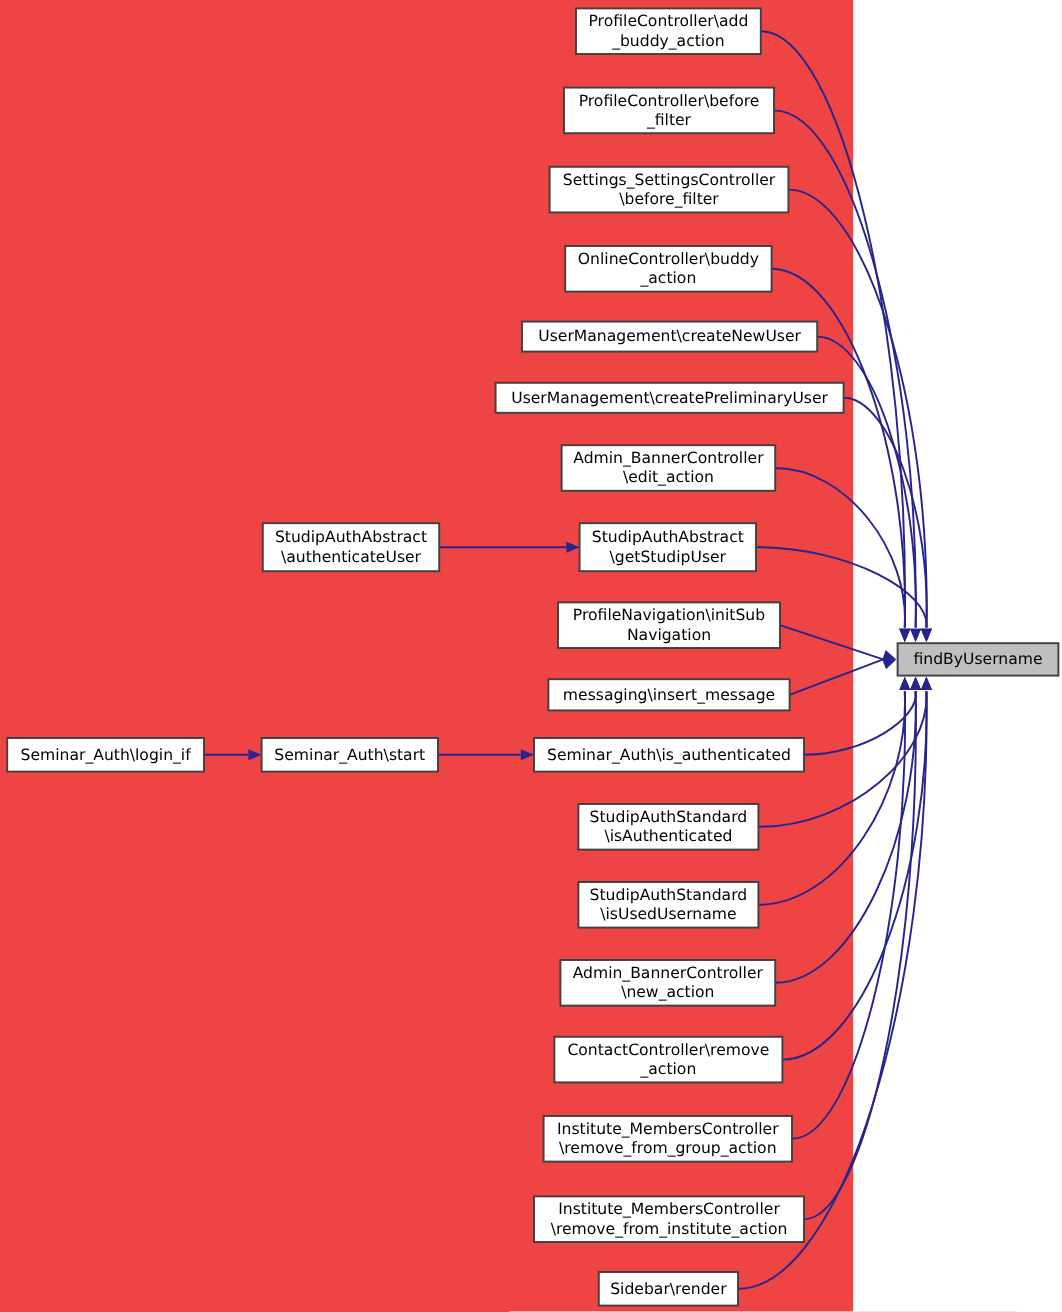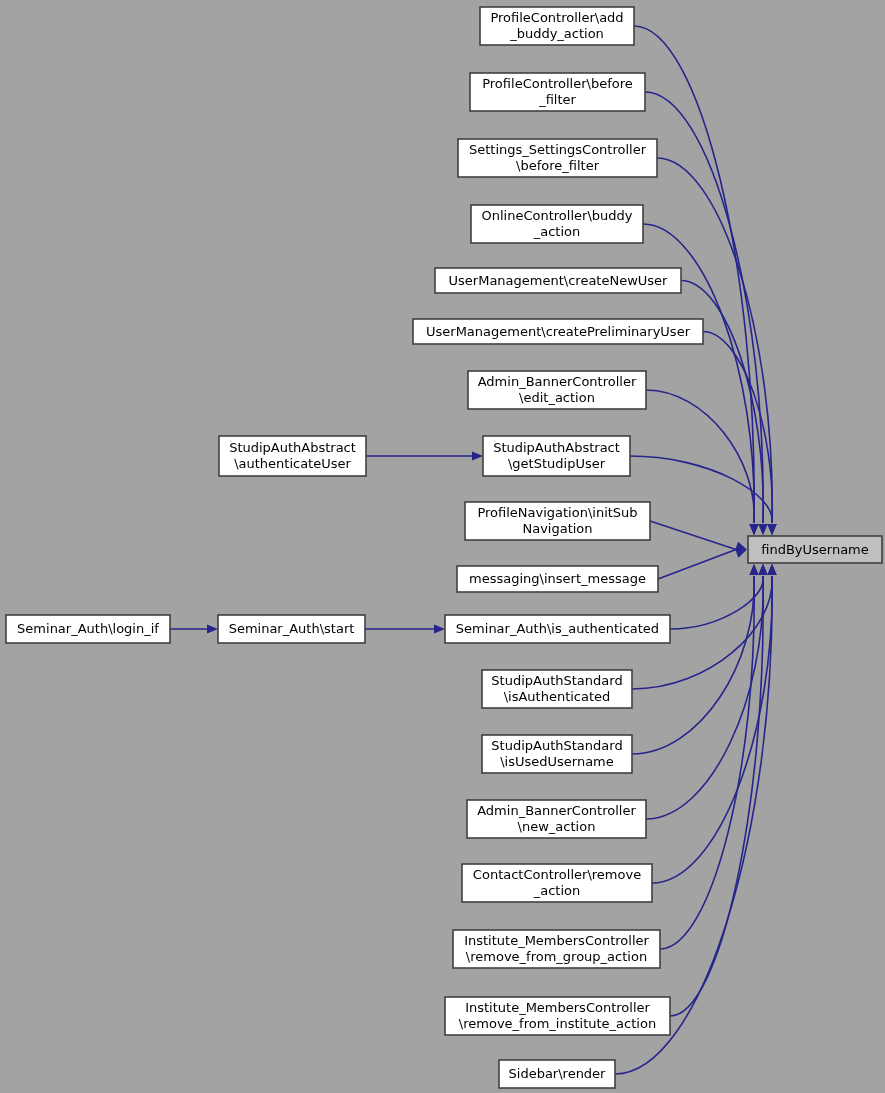--- a/index.html
+++ b/index.html
@@ -2,23 +2,23 @@
 <html><head>
 <meta charset="utf-8">
 <style>
   html, body {
     margin: 0;
     padding: 0;
     background: #ffffff;
   }
   #graph-root {
     position: relative;
-    width: 885px;
+    width: 711px;
     height: 1093px;
-    background: #a3a3a3;
+    background: #ef4444;
     font-family: "DejaVu Sans", "Liberation Sans", sans-serif;
   }
   #graph-svg {
     position: absolute;
     top: 0;
     left: 0;
     width: 885px;
     height: 1093px;
   }
   .node-box {

